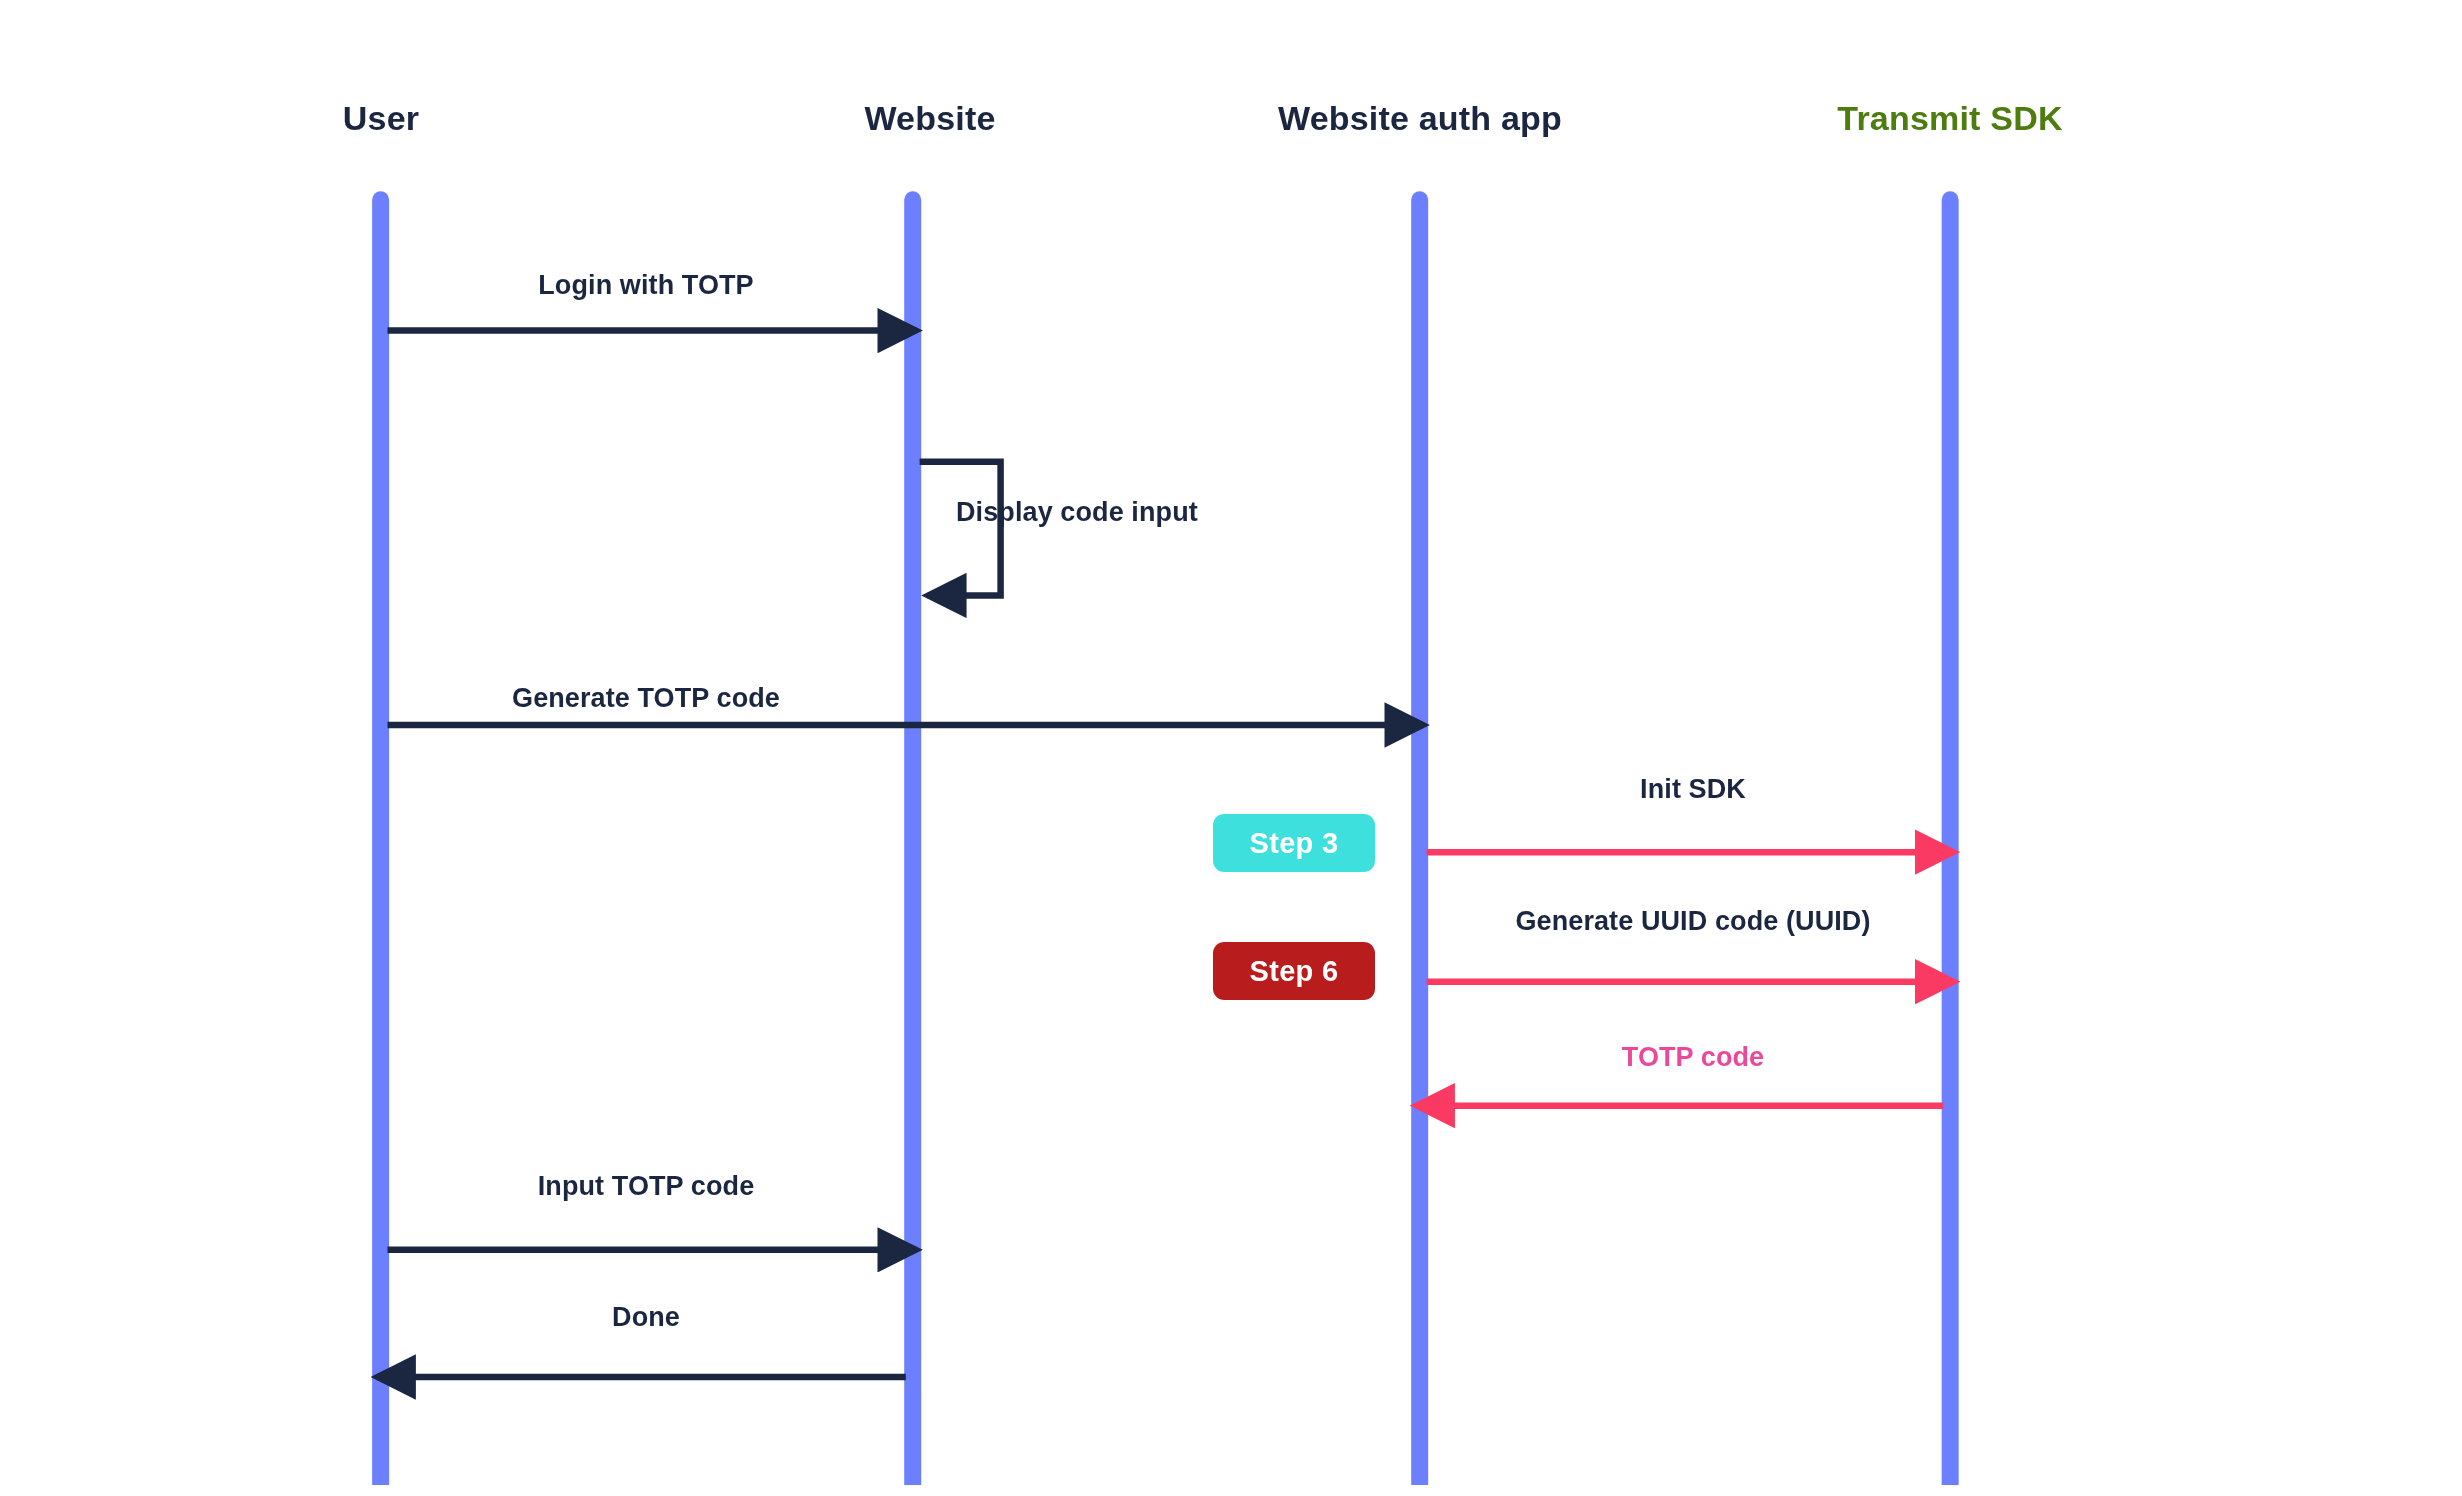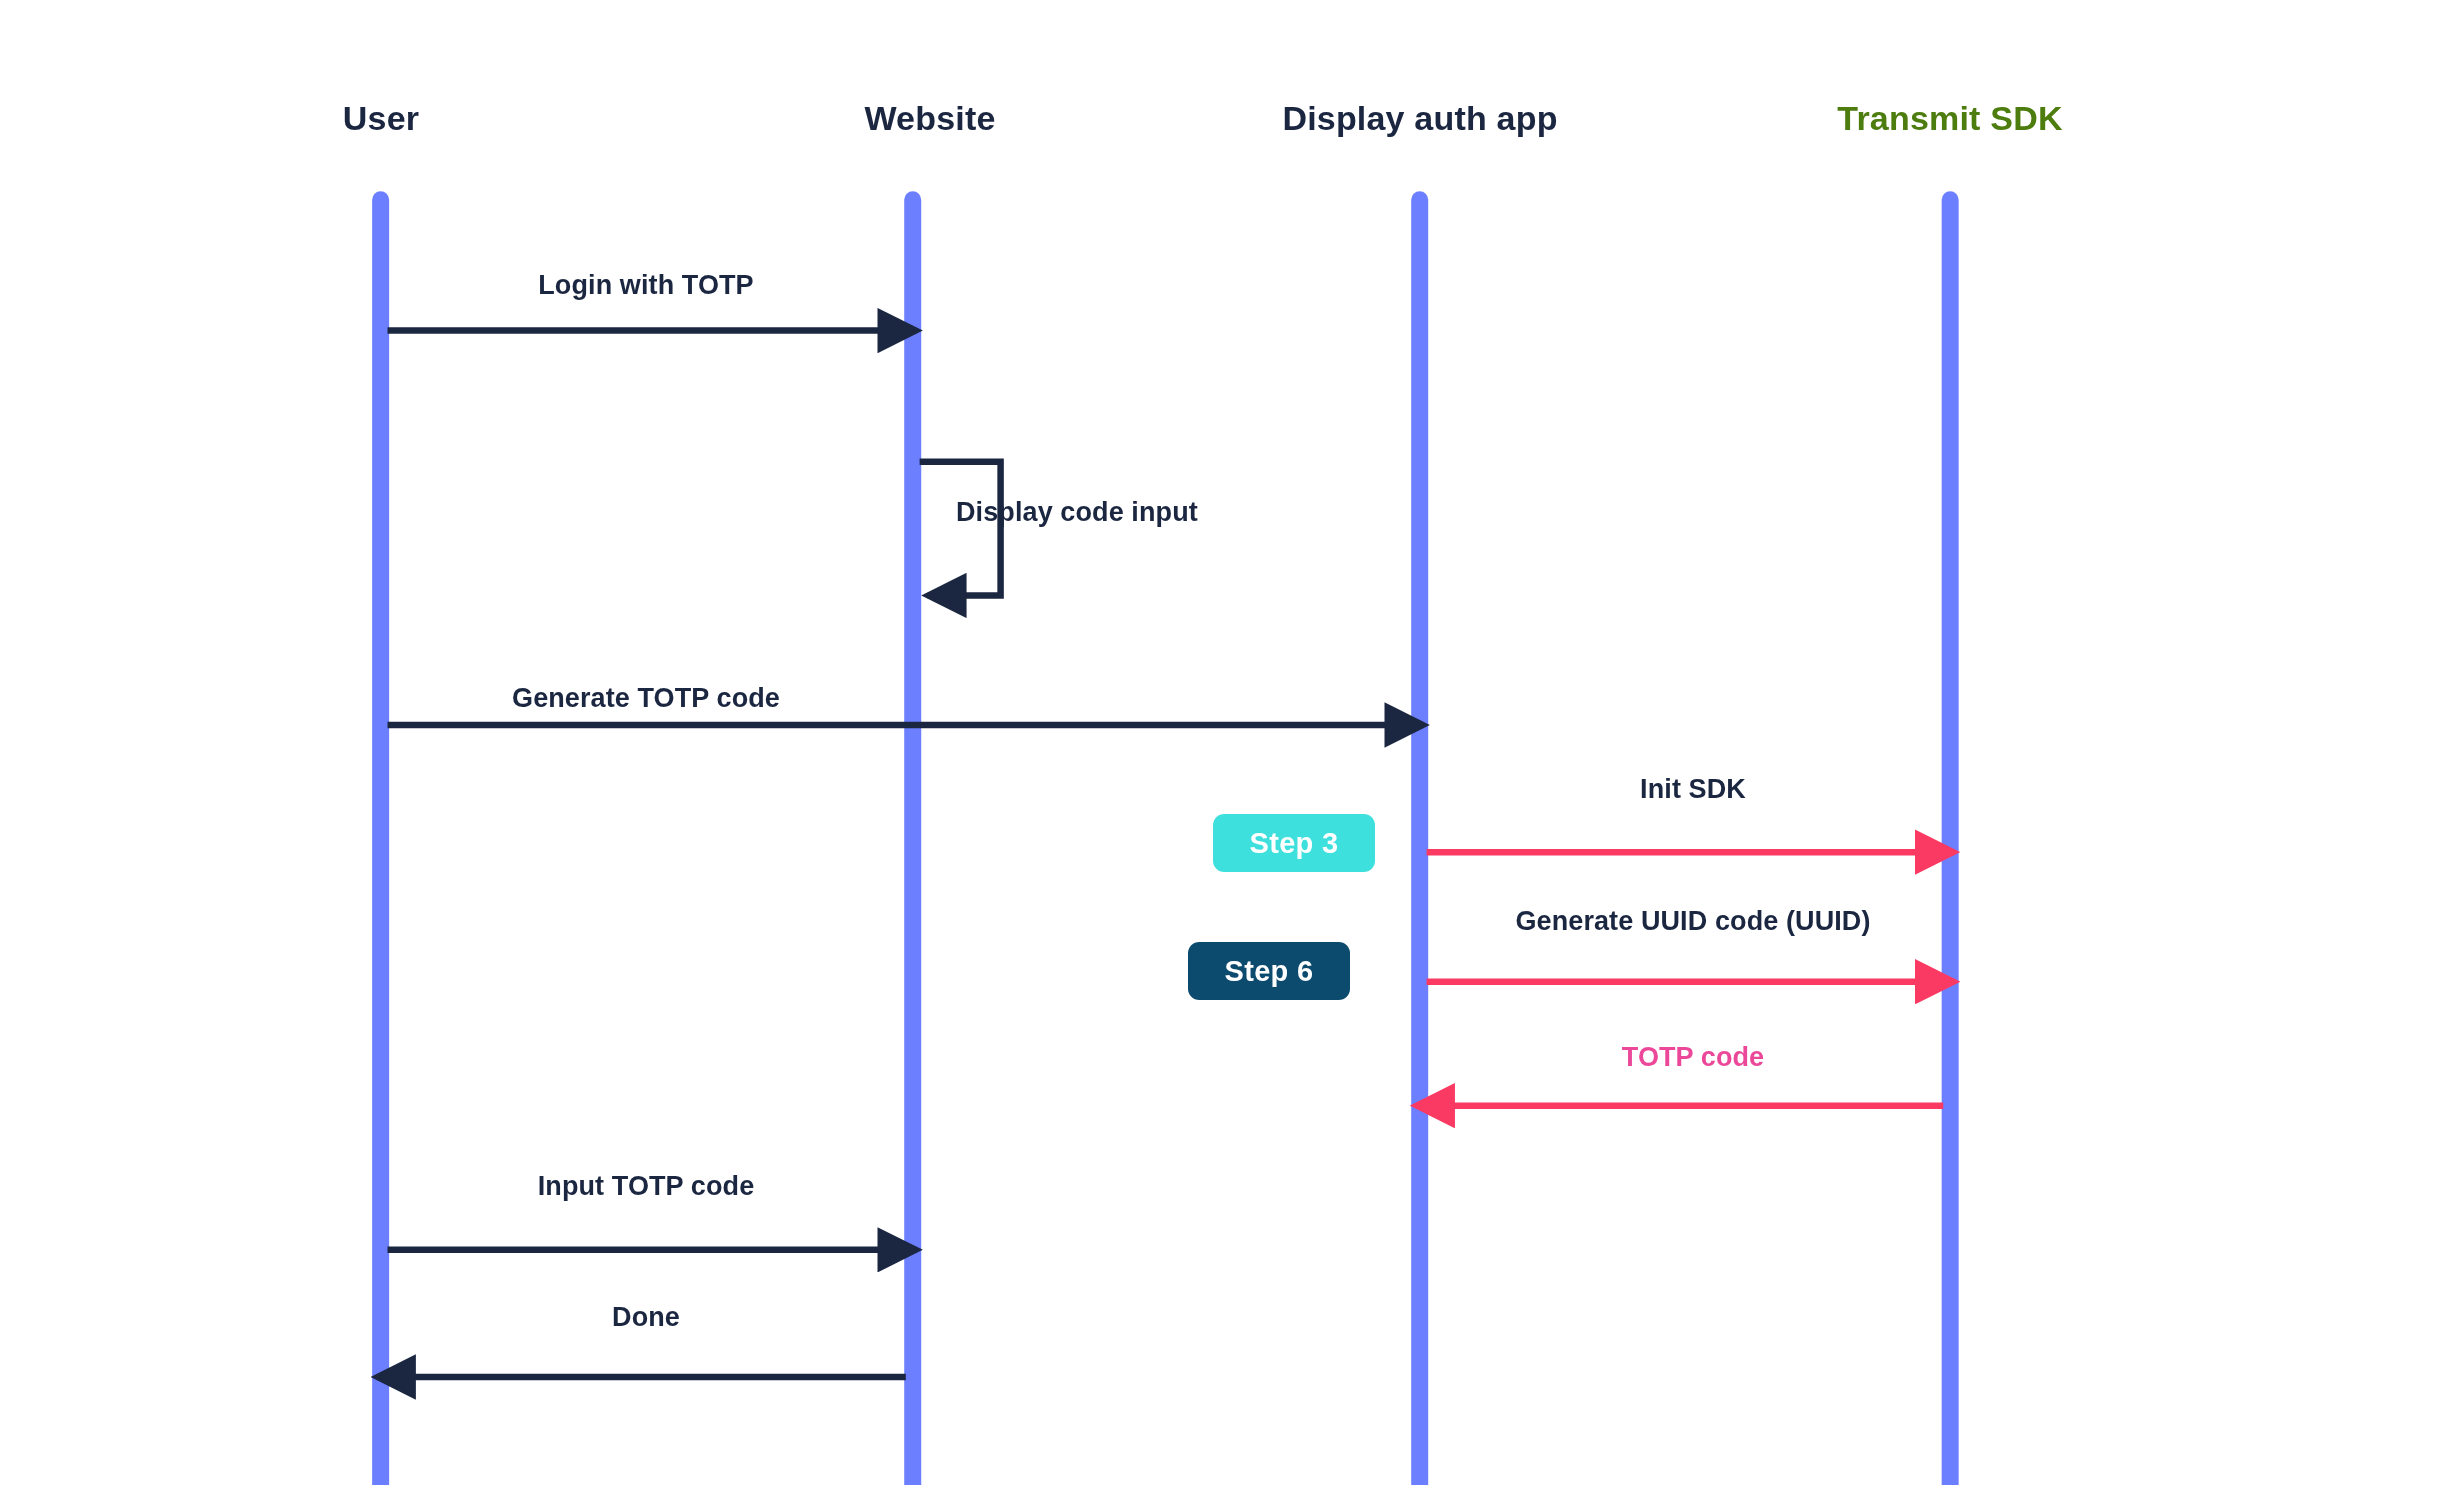--- a/index.html
+++ b/index.html
@@ -117,32 +117,32 @@
         </g>
         <g>
           <line x1="1118.5" y1="1700" x2="465.5" y2="1700" stroke="#1b2640" stroke-width="8" stroke-linecap="butt" marker-end="url(#arrow-navy)"></line>
         </g>
       </g>
   </svg>
 
   <div id="actor-labels">
       <div class="actor-label" style="left: 381px; top: 99px; color: rgb(27, 38, 64);">User</div>
       <div class="actor-label" style="left: 930px; top: 99px; color: rgb(27, 38, 64);">Website</div>
-      <div class="actor-label" style="left: 1420px; top: 99px; color: rgb(27, 38, 64);">Display auth app</div>
+      <div class="actor-label" style="left: 1420px; top: 99px; color: rgb(27, 38, 64);">Website auth app</div>
       <div class="actor-label" style="left: 1950px; top: 99px; color: #4d7c0f;">Transmit SDK</div>
     </div>
   <div id="message-labels">
       <div class="msg-label" style="left: 646px; top: 270px; color: rgb(27, 38, 64);">Login with TOTP</div>
       <div class="msg-label left-anchor" style="left: 956px; top: 497px; color: rgb(27, 38, 64);">Display code input</div>
       <div class="msg-label" style="left: 646px; top: 645px; color: rgb(27, 38, 64); margin-top: 38px;">Generate TOTP code</div>
       <div class="msg-label" style="left: 1693px; top: 774px; color: rgb(27, 38, 64);">Init SDK</div>
       <div class="msg-label" style="left: 1693px; top: 906px; color: rgb(27, 38, 64);">Generate UUID code (UUID)</div>
       <div class="msg-label" style="left: 1693px; top: 1042px; color: #ec4899;">TOTP code</div>
       <div class="msg-label" style="left: 646px; top: 1171px; color: rgb(27, 38, 64);">Input TOTP code</div>
       <div class="msg-label" style="left: 646px; top: 1302px; color: rgb(27, 38, 64);">Done</div>
     </div>
   <div id="badges-layer">
       <div class="step-badge" style="left: 1213px; top: 814px; width: 162px; height: 58px; background: rgb(61, 224, 220); color: rgb(255, 255, 255);">Step 3</div>
-      <div class="step-badge" style="left: 1188px; top: 942px; width: 162px; height: 58px; background: #0c4a6e; color: rgb(255, 255, 255);">Step 6</div>
+      <div class="step-badge" style="left: 1213px; top: 942px; width: 162px; height: 58px; background: #b91c1c; color: rgb(255, 255, 255);">Step 6</div>
     </div>
 
 </div>
 
 
 </body></html>

